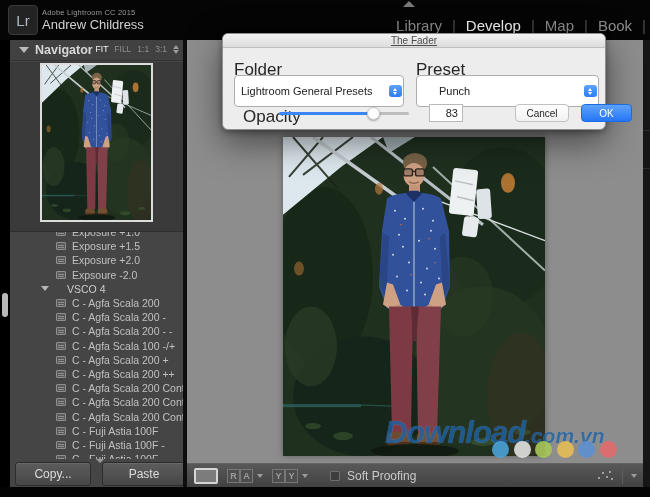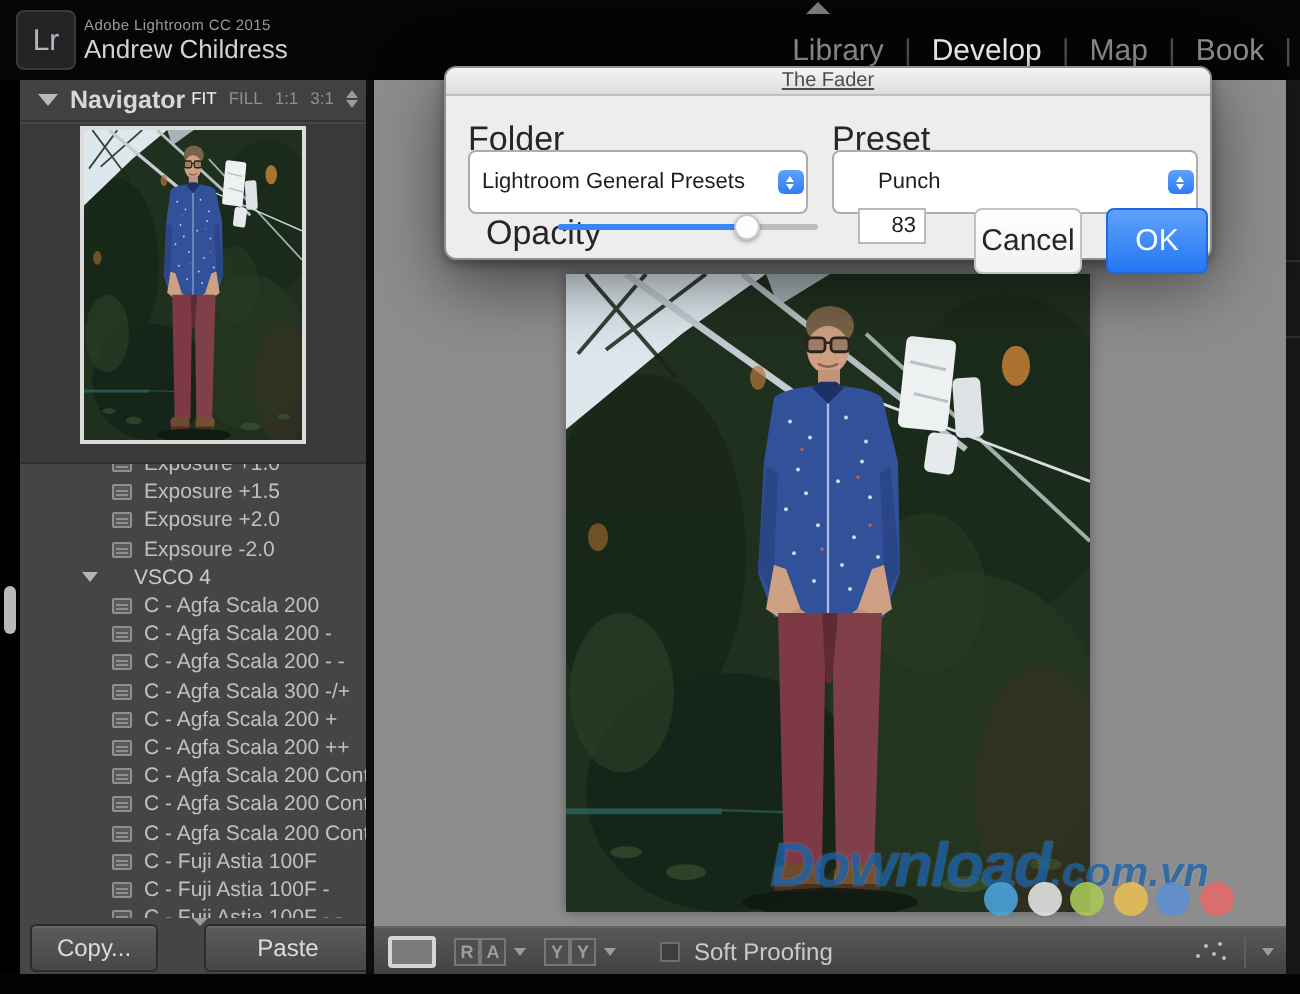--- a/index.html
+++ b/index.html
@@ -68,21 +68,21 @@
   .prow.folder .plabel { left:45px; color:#cccccc;margin-left:12px; }
   #list-scroll-hint { left:86px; top:419px; width:0; height:0;
     border-left:4px solid transparent; border-right:4px solid transparent;
     border-top:4px solid #9a9a9a; }
 
   
   .side-btn { top:422px; height:24px; background:linear-gradient(#5c5c5c,#474747);
     border:1px solid #2c2c2c; border-radius:3px; color:#dcdcdc; font-size:12px;
     display:flex; align-items:center; justify-content:center; cursor:default;
     box-shadow:inset 0 1px 0 rgba(255,255,255,.08); }
-  #copy-btn { left:5px; width:64px; }
+  #copy-btn { left:5px; width:76px; }
   #paste-btn { left:92px; width:84px; }
 
   
   #content { left:187px; top:40px; width:456px; height:423px; background:#8d8d8d; }
   #main-photo { left:96px; top:97px; width:262px; height:319px; background:#1c271c;
     box-shadow:0 0 6px rgba(0,0,0,.35); }
   #right-rail { left:643px; top:40px; width:7px; height:448px; background:#161616; }
   .rr-line { left:643px; width:7px; height:1px; background:#2c2c2c; }
 
   
@@ -147,22 +147,22 @@
   #fd-slider { left:56px; top:78px; width:130px; height:3px; background:#bdbdbd;
     border-radius:2px; cursor:default; }
   #fd-slider-fill { position:absolute; left:0; top:0; height:3px; width:71%;
     background:#3a86f7; border-radius:2px; }
   #fd-slider-knob { position:absolute; left:68%; top:-5.5px; width:13px; height:13px;
     background:#fdfdfd; border:1px solid #c9c9c9; border-radius:50%;
     box-shadow:0 1px 2px rgba(0,0,0,.3); }
   #fd-opacity-value { left:206px; top:70px; width:34px; height:18px; background:#fff;
     border:1px solid #b9b9b9; font-size:11px; color:#1c1c1c; text-align:right;
     padding:2px 4px 0 0; }
-  .fd-btn { top:70px; height:33px; border-radius:4px; font-size:15px;
-    display:flex; align-items:center; justify-content:center; cursor:default; }
+  .fd-btn { top:70px; height:18px; border-radius:4px; font-size:10px;
+    display:flex; align-items:center; justify-content:center; cursor:default;margin-left:28px; }
   #fd-cancel { left:264px; width:54px; background:linear-gradient(#ffffff,#f1f1f1);
     border:1px solid #c2c2c2; color:#262626; }
   #fd-ok { left:330px; width:51px; background:linear-gradient(#5ea2fa,#2576f6);
     border:1px solid #1f6ae0; color:#fff; }
 </style>
 </head>
 <body>
 
 <div id="stage">
 
@@ -330,21 +330,21 @@
           <div class="prow">
             <span class="picon"></span>
             <span class="plabel">C - Agfa Scala 200 -</span>
           </div>
           <div class="prow">
             <span class="picon"></span>
             <span class="plabel">C - Agfa Scala 200 - -</span>
           </div>
           <div class="prow">
             <span class="picon"></span>
-            <span class="plabel">C - Agfa Scala 300 -/+</span>
+            <span class="plabel">C - Agfa Scala 100 -/+</span>
           </div>
           <div class="prow">
             <span class="picon"></span>
             <span class="plabel">C - Agfa Scala 200 +</span>
           </div>
           <div class="prow">
             <span class="picon"></span>
             <span class="plabel">C - Agfa Scala 200 ++</span>
           </div>
           <div class="prow">

